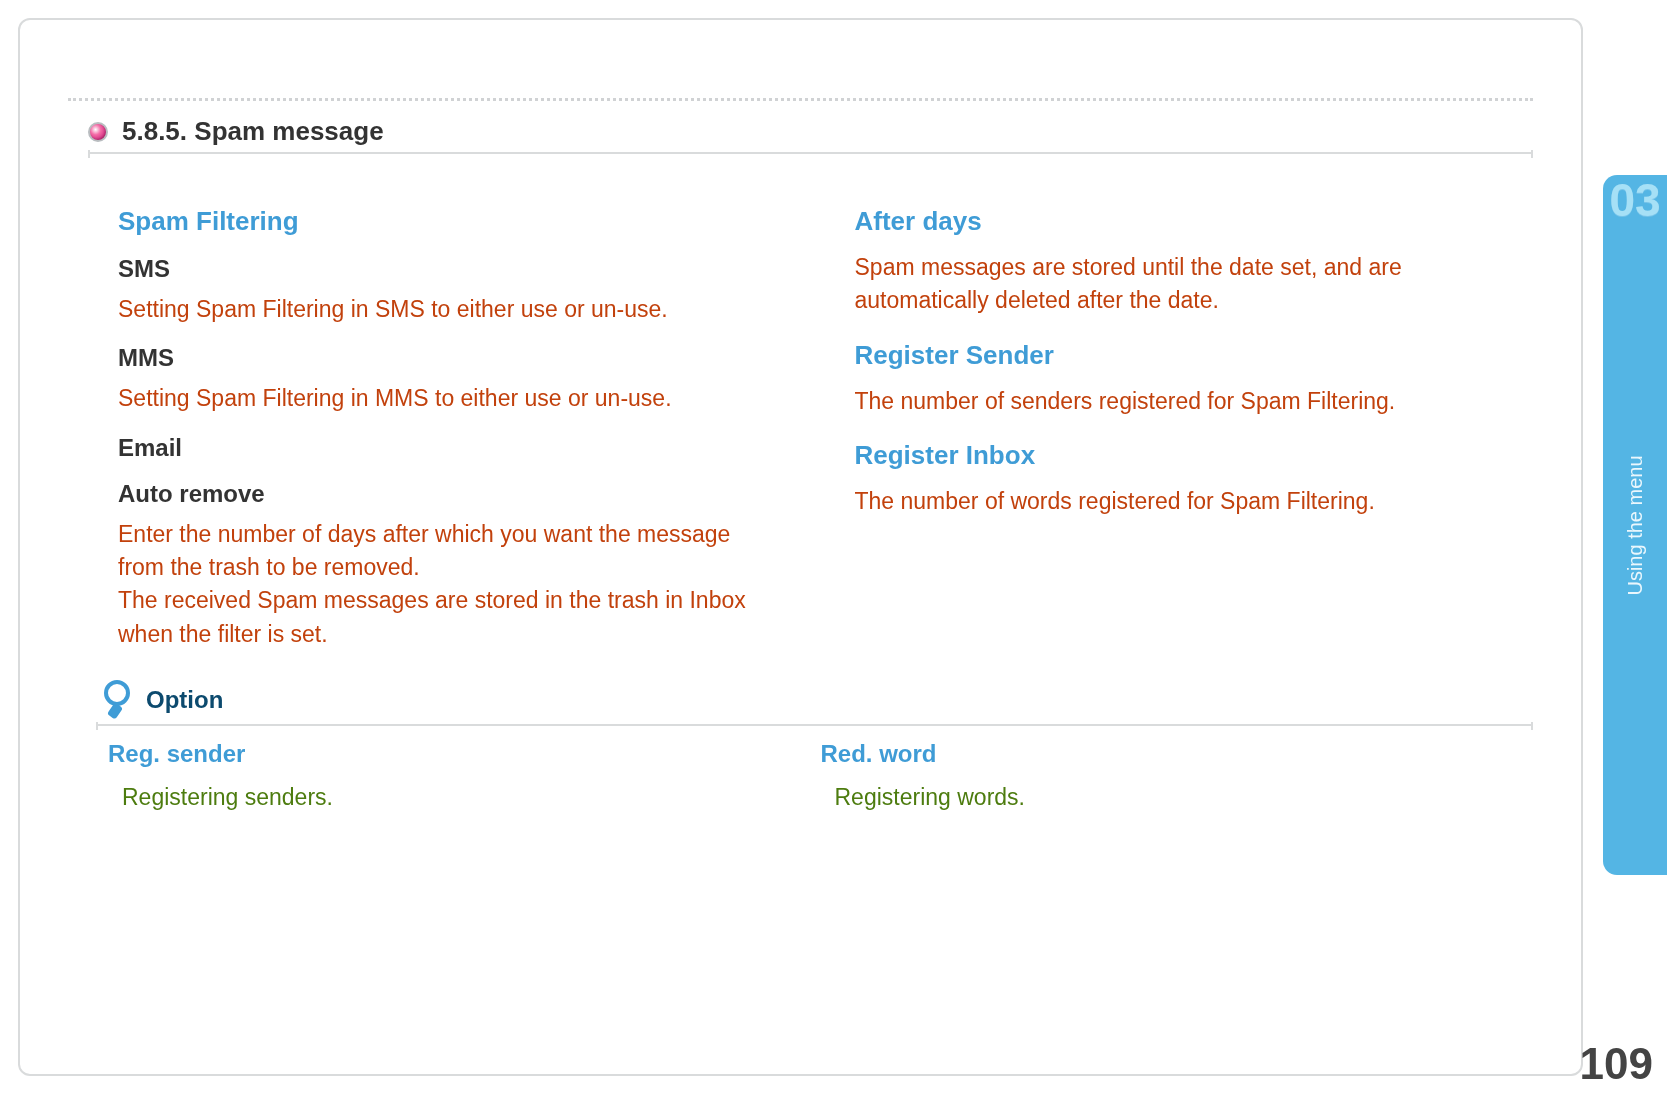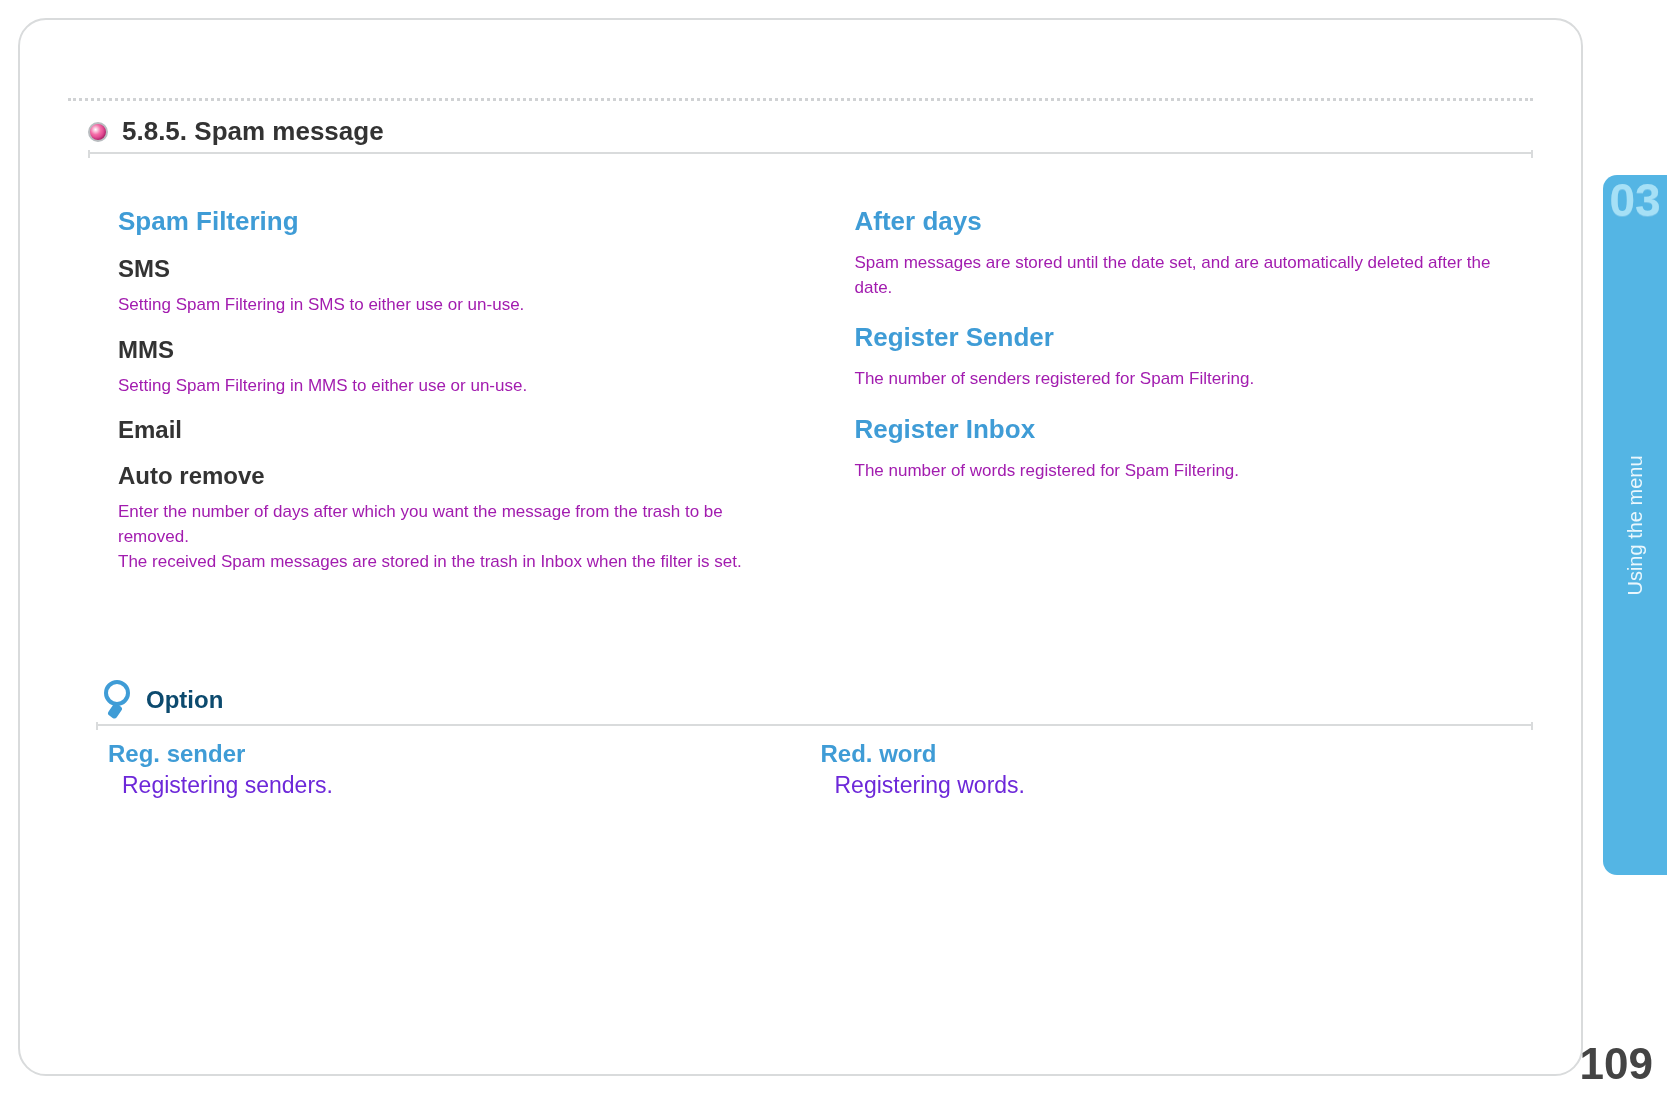--- a/index.html
+++ b/index.html
@@ -2,21 +2,21 @@
 <html><head>
 <meta charset="utf-8">
 <style>
   * { box-sizing: border-box; margin: 0; padding: 0; }
   html, body { width: 1667px; height: 1095px; font-family: Arial, Helvetica, sans-serif; background: #fff; }
   .page-frame {
     position: absolute;
     left: 18px; top: 18px;
     width: 1565px; height: 1058px;
     border: 2px solid #d9dbdc;
-    border-radius: 28px;
+    border-radius: 12px;
     background: #fff;
   }
   .dotted-top {
     position: absolute;
     left: 48px; right: 48px; top: 78px;
     border-top: 3px dotted #d0d2d4;
   }
   .section-header {
     position: absolute;
     left: 68px; top: 96px;
@@ -42,21 +42,21 @@
   .section-rule::before { left: 0; }
   .section-rule::after { right: 0; }
   .columns {
     position: absolute;
     left: 98px; right: 70px; top: 180px;
     display: flex; gap: 80px;
   }
   .col { flex: 1; }
   .h-blue { color: #3f9cd6; font-size: 26px; font-weight: 700; margin-bottom: 14px; margin-top: 6px; }
   .h-black { color: #333; font-size: 24px; font-weight: 700; margin-top: 18px; margin-bottom: 10px; }
-  .body-text { color: #a21caf; font-size: 17px; line-height: 1.45; }
+  .body-text { color: #c2410c; font-size: 23px; line-height: 1.45; }
   .option-block {
     position: absolute;
     left: 82px; right: 48px; top: 660px;
   }
   .option-header {
     display: flex; align-items: flex-end; gap: 8px;
     margin-bottom: 8px;
   }
   .magnifier {
     width: 36px; height: 36px; position: relative; flex: 0 0 36px;
@@ -78,21 +78,21 @@
   .option-rule::before, .option-rule::after {
     content: ""; position: absolute; top: -4px; width: 2px; height: 8px; background: #d9dbdc;
   }
   .option-rule::before { left: 0; }
   .option-rule::after { right: 0; }
   .option-cols {
     display: flex; margin-top: 14px; margin-left: 6px;
   }
   .option-col { flex: 1; }
   .opt-head { color: #3f9cd6; font-size: 24px; font-weight: 700; }
-  .opt-body { color: #6d28d9; font-size: 23px; margin-left: 14px; margin-top: 4px; }
+  .opt-body { color: #4d7c0f; font-size: 23px; margin-left: 14px; margin-top: 16px; }
   .side-tab {
     position: absolute;
     right: 0; top: 175px;
     width: 64px; height: 700px;
     background: #54b5e4;
     border-top-left-radius: 14px;
     border-bottom-left-radius: 14px;
     display: flex; flex-direction: column; align-items: center; justify-content: center;
   }
   .side-number {

